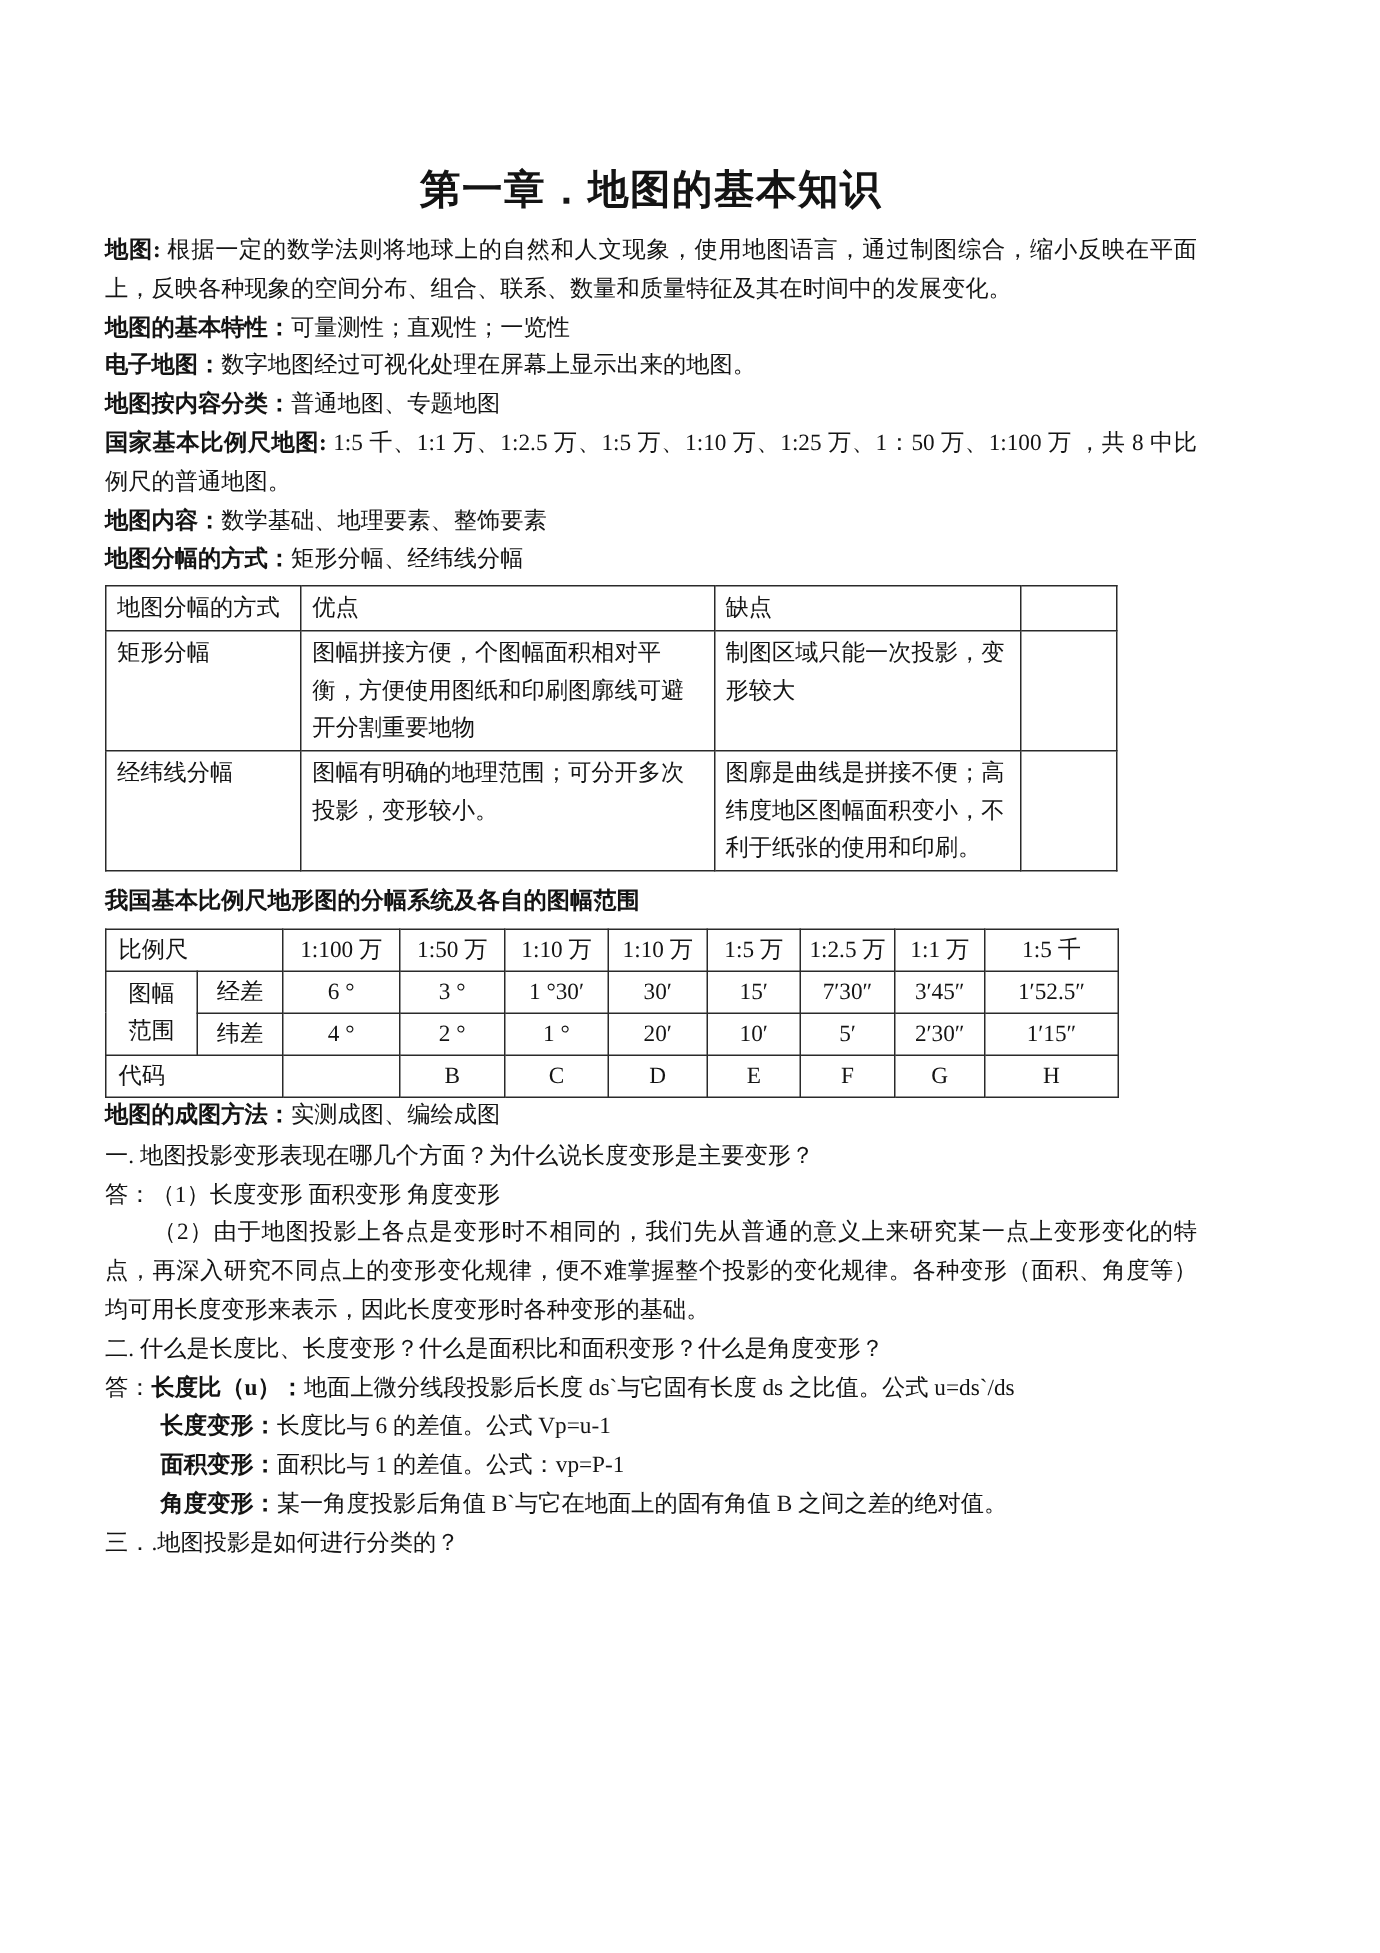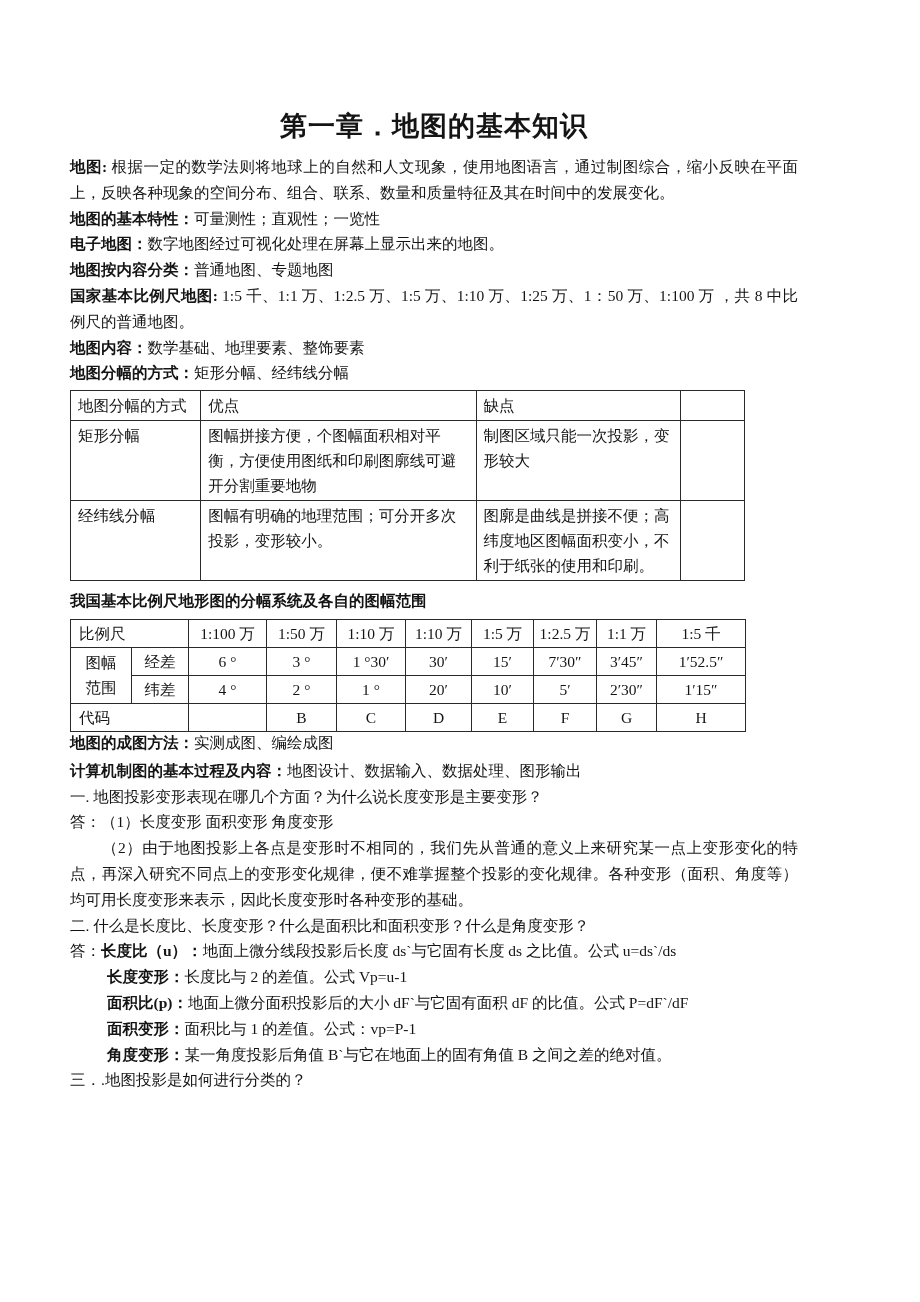--- a/index.html
+++ b/index.html
@@ -136,31 +136,29 @@
       <td>D</td>
       <td>E</td>
       <td>F</td>
       <td>G</td>
       <td>H</td>
     </tr>
   </tbody>
     </table>
 
   <p class="para gap-top-lg"><span class="b">地图的成图方法：</span><span>实测成图、编绘成图</span></p>
-  <p class="para"><span class="b">计算机制图的基本过程及内容：</span><span>地图设计、数据输入、数据处理、图形输出</span></p>
 
 
   <p class="para qline">一. 地图投影变形表现在哪几个方面？为什么说长度变形是主要变形？</p>
   <p class="para">答：（1）长度变形 面积变形 角度变形</p>
   <p class="para indent2">（2）由于地图投影上各点是变形时不相同的，我们先从普通的意义上来研究某一点上变形变化的特点，再深入研究不同点上的变形变化规律，便不难掌握整个投影的变化规律。各种变形（面积、角度等）均可用长度变形来表示，因此长度变形时各种变形的基础。</p>
 
   <p class="para qline gap-top">二. 什么是长度比、长度变形？什么是面积比和面积变形？什么是角度变形？</p>
   <div class="ansblock">
     <p class="para"><span>答：</span><span class="b">长度比（u）：</span><span>地面上微分线段投影后长度 ds`与它固有长度 ds 之比值。公式 u=ds`/ds</span></p>
-    <p class="para ans-cont"><span class="b">长度变形：</span><span>长度比与 2 的差值。公式 Vp=u-1</span></p>
-    <p class="para ans-cont"><span class="b">面积比(p)：</span><span>地面上微分面积投影后的大小 dF`与它固有面积 dF 的比值。公式 P=dF`/dF</span></p>
+    <p class="para ans-cont"><span class="b">长度变形：</span><span>长度比与 6 的差值。公式 Vp=u-1</span></p>
     <p class="para ans-cont"><span class="b">面积变形：</span><span>面积比与 1 的差值。公式：vp=P-1</span></p>
     <p class="para ans-cont"><span class="b">角度变形：</span><span>某一角度投影后角值 B`与它在地面上的固有角值 B 之间之差的绝对值。</span></p>
   </div>
 
   <p class="para qline gap-top">三．.地图投影是如何进行分类的？</p>
 
 </div>
 
 </body></html>

